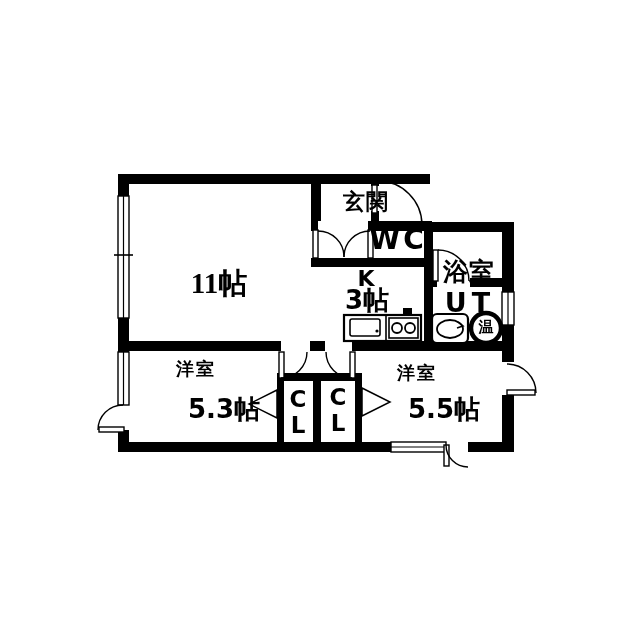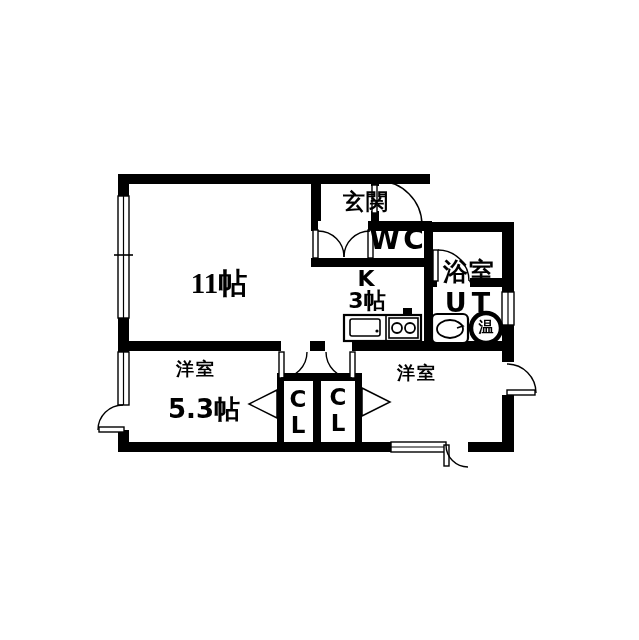--- a/index.html
+++ b/index.html
@@ -4,27 +4,27 @@
 <style>
   html,body{margin:0;padding:0;background:#ffffff;}
   #stage{position:relative;width:639px;height:640px;background:#ffffff;overflow:hidden;
          font-family:"DejaVu Sans","Liberation Sans",sans-serif;}
   #plan-svg{position:absolute;left:0;top:0;}
   .lbl{position:absolute;transform:translate(-50%,-50%);color:#000;white-space:pre-line;
        text-align:center;line-height:1.05;font-weight:bold;}
   .lbl-ld{font-size:34px;letter-spacing:6px;font-weight:600;}
   .lbl-ld-size{font-size:29px;font-weight:600;font-family:Liberation Serif, serif;}
   .lbl-room{font-size:18px;letter-spacing:2px;}
-  .lbl-size{font-size:26px;}
+  .lbl-size{font-size:26px;margin-left:20px;}
   .lbl-genkan{font-size:22px;letter-spacing:1px;padding-left:44px;}
   .lbl-wc{font-size:28px;letter-spacing:3px;}
   .lbl-bath{font-size:25px;letter-spacing:1px;margin-top:28px;}
   .lbl-ut{font-size:27px;letter-spacing:5px;}
   .lbl-k{font-size:22px;}
-  .lbl-ksize{font-size:22px;}
+  .lbl-ksize{font-size:26px;}
   .lbl-cl{font-size:23px;line-height:1.15;}
   .lbl-onsui{font-size:15px;}
 </style>
 </head>
 <body>
 
 <div id="stage">
 
 <svg id="plan-svg" width="639" height="640" viewBox="0 0 639 640">
 
@@ -158,20 +158,21 @@
   <div class="lbl lbl-bath" style="left:469px;top:244px;">浴室</div>
   <div class="lbl lbl-ut" style="left:470px;top:303px;">UT</div>
 
   <div class="lbl lbl-k" style="left:366px;top:279px;">K</div>
   <div class="lbl lbl-ksize" style="left:367px;top:301px;">3帖</div>
 
   <div class="lbl lbl-room" style="left:196px;top:369px;">洋室</div>
   <div class="lbl lbl-size" style="left:204px;top:410px;">5.3帖</div>
 
   <div class="lbl lbl-room" style="left:417px;top:373px;">洋室</div>
+  <div class="lbl lbl-size" style="left:424px;top:410px;">5.5帖</div>
 
   <div class="lbl lbl-cl" style="left:298px;top:412px;">C
 L</div>
   <div class="lbl lbl-cl" style="left:338px;top:410px;">C
 L</div>
 
   <div class="lbl lbl-onsui" style="left:486px;top:328px;">温</div>
 </div>
 
 </body></html>

